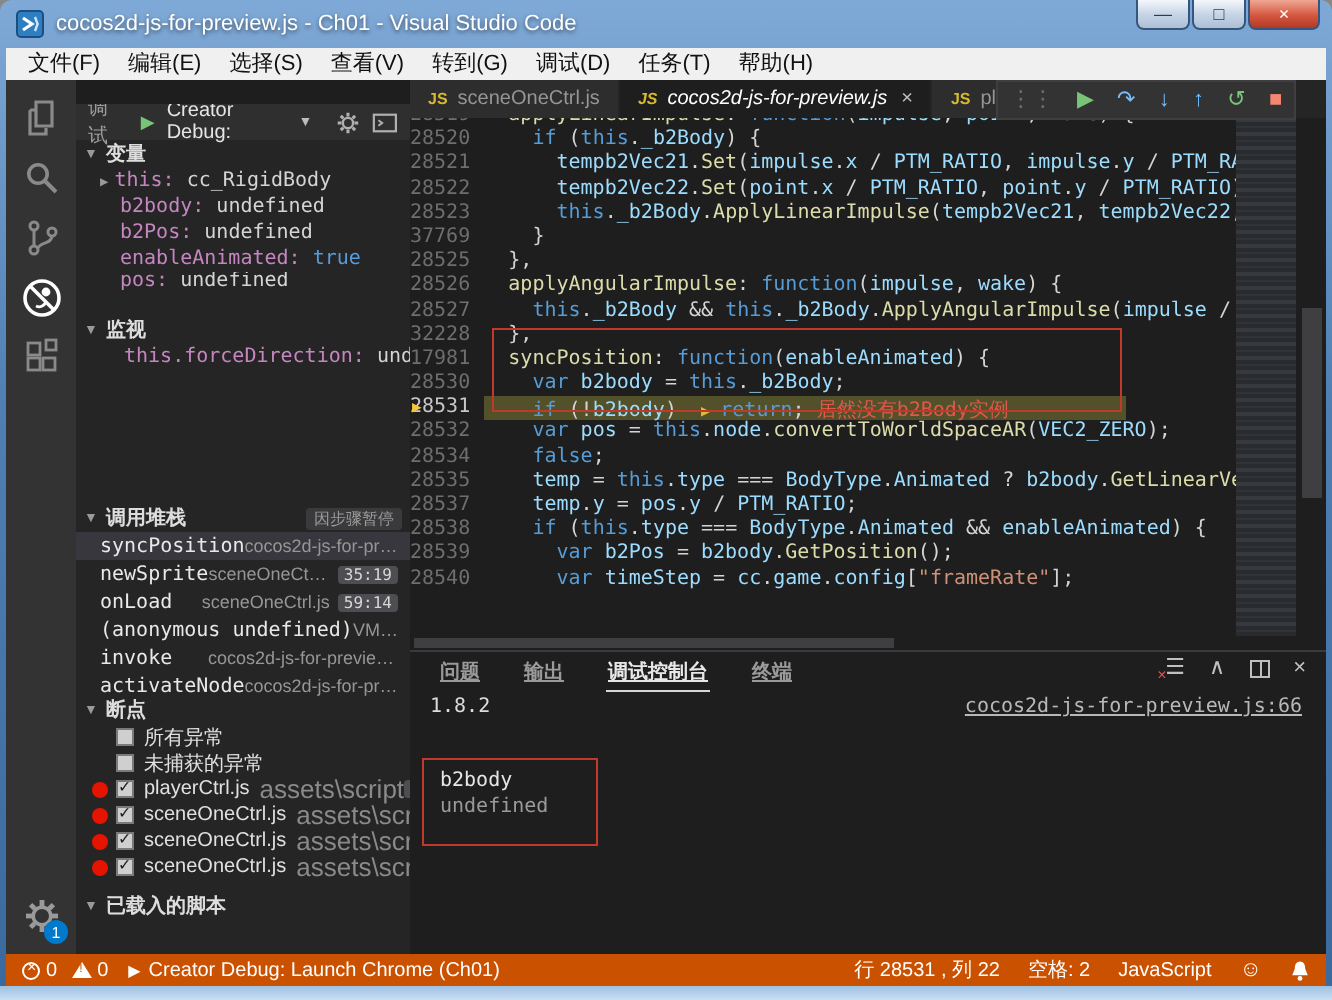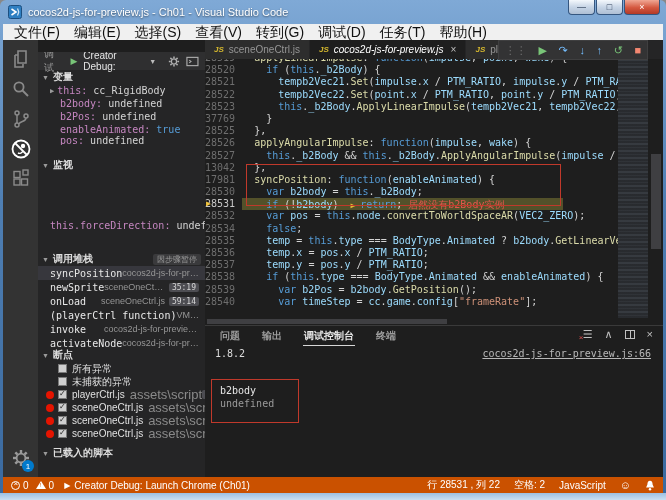--- a/index.html
+++ b/index.html
@@ -11,21 +11,21 @@
   .titlebar{position:absolute;top:0;left:0;right:0;height:24px;display:flex;align-items:center;padding:0 6px;}
   .vsicon{width:14px;height:14px;margin:0 6px 0 2px;flex:0 0 auto;}
   .title-text{color:#fff;font-size:11px;text-shadow:0 1px 2px rgba(0,0,0,.55);}
   .wincontrols{position:absolute;top:0;right:6px;display:flex;}
   .winbtn{width:27px;height:15px;border:1px solid #35567f;border-top:none;border-radius:0 0 4px 4px;
           background:linear-gradient(#f4f8fc,#c7d5e6 50%,#aebfd4);color:#2b3c55;font-size:9px;
           display:flex;align-items:center;justify-content:center;margin-left:1px;}
   .winbtn.close{width:36px;background:linear-gradient(#f0a794,#d4573f 55%,#b33a27);color:#fff;}
   
   .menubar{position:absolute;top:24px;left:3px;right:3px;height:16px;background:#f0f0f0;display:flex;align-items:center;padding-left:4px;}
-  .menu-item{font-size:14px;color:#111;padding:0 7px;line-height:16px;}
+  .menu-item{font-size:11px;color:#111;padding:0 7px;line-height:16px;}
   
   .main{position:absolute;top:40px;left:3px;right:3px;height:437px;background:#1e1e1e;overflow:hidden;}
   
   .activitybar{position:absolute;left:0;top:0;bottom:0;width:35px;background:#333333;}
   .ab-item{width:35px;height:30px;display:flex;align-items:center;justify-content:center;}
   .ab-gear{position:absolute;bottom:4px;left:0;width:35px;height:30px;display:flex;align-items:center;justify-content:center;}
   .ab-badge{position:absolute;right:4px;bottom:1px;width:12px;height:12px;border-radius:50%;background:#007acc;color:#fff;
             font-size:8px;display:flex;align-items:center;justify-content:center;}
   
   .sidebar{position:absolute;left:35px;top:12px;bottom:0;width:167px;background:#252526;overflow:hidden;}
@@ -60,21 +60,21 @@
   .cbx.on::after{content:"✓";position:absolute;left:0px;top:-2px;font-size:8px;color:#1b1b1b;}
   .bpfile{margin-right:5px;}
   .bppath{color:#8a8a8a;font-size:13px;}
   .bprow .badge-loc{margin-left:auto;}
   
   .editorgroup{position:absolute;left:202px;right:0;top:0;bottom:0;background:#1e1e1e;}
   .tabbar{position:absolute;top:0;left:0;right:0;height:19px;background:#252526;display:flex;}
   .tab{height:19px;background:#2d2d2d;color:#969696;font-size:10px;display:flex;align-items:center;
        padding:0 9px;margin-right:1px;white-space:nowrap;}
   .tab.active{background:#1e1e1e;color:#ffffff;font-style:italic;}
-  .jsb{color:#d6b92e;font-size:8px;font-weight:bold;font-style:italic;margin-right:5px;}
+  .jsb{color:#d6b92e;font-size:8px;font-weight:bold;margin-right:5px;}
   .tclose{margin-left:7px;color:#c0c0c0;font-size:10px;font-style:normal;}
   .float-toolbar{position:absolute;top:0px;left:293px;width:150px;height:20px;background:#333334;border:1px solid #3f3f40;
                  display:flex;align-items:center;justify-content:space-around;z-index:30;}
   .fticon{font-size:11px;line-height:1;}
   .code{position:absolute;top:19px;left:0;width:413px;height:259px;overflow:hidden;
         font-family:"DejaVu Sans Mono",monospace;font-size:10px;}
   .lines{margin-top:-7px;}
   .line{height:12.2px;display:flex;position:relative;white-space:pre;}
   .ln{flex:0 0 32px;text-align:right;color:#6e6e6e;padding-right:5px;margin-right:2px;position:relative;z-index:2;}
   .line.cur .ln{color:#c8c8c8;}
@@ -86,21 +86,21 @@
   .ann-box{position:absolute;border:1px solid #c0392b;z-index:20;}
   .minimap{position:absolute;top:19px;right:15px;width:30px;height:259px;opacity:.8;
            background:repeating-linear-gradient(180deg,#3c4148 0 2px,#2b2e33 2px 4px,#34383e 4px 5px,#2b2e33 5px 7px);}
   .vscroll{position:absolute;top:19px;right:0;width:14px;height:259px;background:#1e1e1e;}
   .vthumb{position:absolute;left:2px;right:2px;top:95px;height:95px;background:#3f3f42;}
   .hscroll{position:absolute;top:278px;left:0;width:413px;height:7px;background:#1e1e1e;}
   .hthumb{position:absolute;left:2px;top:1px;width:240px;height:5px;background:#3f3f42;}
   
   .panel{position:absolute;top:285px;left:0;right:0;bottom:0;background:#1e1e1e;border-top:1px solid #3a3a3a;}
   .ptabs{height:20px;display:flex;align-items:center;padding-left:14px;}
-  .ptab{font-size:10px;font-weight:bold;color:#9a9a9a;margin-right:20px;padding:2px 1px;border-bottom:1px solid transparent;}
+  .ptab{font-size:10px;font-weight:bold;color:#9a9a9a;margin-right:20px;padding:2px 1px;border-bottom:1px solid transparent;text-decoration:underline;}
   .ptab.active{color:#e7e7e7;border-bottom-color:#d7d7d7;}
   .picons{position:absolute;right:10px;top:3px;display:flex;align-items:center;gap:12px;color:#c0c0c0;}
   .pic{font-size:11px;line-height:1;position:relative;}
   .pic .redx{position:absolute;left:-4px;bottom:-2px;color:#e05252;font-size:8px;}
   .pic-split{width:10px;height:9px;border:1px solid #c0c0c0;position:relative;}
   .pic-split::after{content:"";position:absolute;left:4px;top:0;bottom:0;width:1px;background:#c0c0c0;}
   .pcontent{position:absolute;top:20px;left:0;right:0;bottom:0;font-family:"DejaVu Sans Mono",monospace;font-size:10px;}
   .crow{display:flex;padding:2px 12px 0 10px;}
   .cver{color:#dcdcdc;}
   .clink{margin-left:auto;color:#b8b8b8;text-decoration:underline;}
@@ -246,21 +246,21 @@
             <div class="vrow clip"><span class="vname">pos: </span><span class="vval-w">undefined</span></div>
           </div>
       </div>
 
       <div class="section" style="top:106px;height:94px;">
         <div class="sec-head">
           <span class="tw">▼</span>
           <span>监视</span>
         </div>
         <div id="watch-rows">
-            <div class="vrow" style="padding-left: 12px; margin-top: 47px;"><span class="vname">this.forceDirection: </span><span class="vval-w">undefined</span></div>
+            <div class="vrow" style="padding-left: 24px;"><span class="vname">this.forceDirection: </span><span class="vval-w">undefined</span></div>
           </div>
       </div>
 
       <div class="section" style="top:200px;height:96px;">
         <div class="sec-head">
           <span class="tw">▼</span>
           <span>调用堆栈</span>
           <span class="sec-badge">因步骤暂停</span>
         </div>
         <div id="stack-rows">
@@ -272,21 +272,21 @@
               <span class="fn">newSprite</span>
               <span class="file">sceneOneCtrl.js</span>
               <span class="badge-loc">35:19</span>
             </div>
             <div class="srow">
               <span class="fn">onLoad</span>
               <span class="file">sceneOneCtrl.js</span>
               <span class="badge-loc">59:14</span>
             </div>
             <div class="srow">
-              <span class="fn">(playerCtrl function)</span>
+              <span class="fn">(anonymous undefined)</span>
               <span class="file">VM2274</span>
             </div>
             <div class="srow">
               <span class="fn">invoke</span>
               <span class="file">cocos2d-js-for-preview.js</span>
             </div>
             <div class="srow">
               <span class="fn">activateNode</span>
               <span class="file">cocos2d-js-for-previ</span>
             </div>
@@ -378,28 +378,27 @@
         <div class="lines" id="code-lines">
             <div class="line"><span class="ln">28519</span><span class="tok"><span class="t-p">  </span><span class="t-f">applyLinearImpulse</span><span class="t-p">: </span><span class="t-k">function</span><span class="t-p">(</span><span class="t-i">impulse</span><span class="t-p">, </span><span class="t-i">point</span><span class="t-p">, </span><span class="t-i">wake</span><span class="t-p">) {</span></span></div>
             <div class="line"><span class="ln">28520</span><span class="tok"><span class="t-p">    </span><span class="t-k">if</span><span class="t-p"> (</span><span class="t-k">this</span><span class="t-p">.</span><span class="t-i">_b2Body</span><span class="t-p">) {</span></span></div>
             <div class="line"><span class="ln">28521</span><span class="tok"><span class="t-p">      </span><span class="t-i">tempb2Vec21</span><span class="t-p">.</span><span class="t-f">Set</span><span class="t-p">(</span><span class="t-i">impulse</span><span class="t-p">.</span><span class="t-i">x</span><span class="t-p"> / </span><span class="t-i">PTM_RATIO</span><span class="t-p">, </span><span class="t-i">impulse</span><span class="t-p">.</span><span class="t-i">y</span><span class="t-p"> / </span><span class="t-i">PTM_RATIO</span></span></div>
             <div class="line"><span class="ln">28522</span><span class="tok"><span class="t-p">      </span><span class="t-i">tempb2Vec22</span><span class="t-p">.</span><span class="t-f">Set</span><span class="t-p">(</span><span class="t-i">point</span><span class="t-p">.</span><span class="t-i">x</span><span class="t-p"> / </span><span class="t-i">PTM_RATIO</span><span class="t-p">, </span><span class="t-i">point</span><span class="t-p">.</span><span class="t-i">y</span><span class="t-p"> / </span><span class="t-i">PTM_RATIO</span><span class="t-p">);</span></span></div>
             <div class="line"><span class="ln">28523</span><span class="tok"><span class="t-p">      </span><span class="t-k">this</span><span class="t-p">.</span><span class="t-i">_b2Body</span><span class="t-p">.</span><span class="t-f">ApplyLinearImpulse</span><span class="t-p">(</span><span class="t-i">tempb2Vec21</span><span class="t-p">, </span><span class="t-i">tempb2Vec22</span><span class="t-p">, </span></span></div>
             <div class="line"><span class="ln">37769</span><span class="tok"><span class="t-p">    }</span></span></div>
             <div class="line"><span class="ln">28525</span><span class="tok"><span class="t-p">  },</span></span></div>
             <div class="line"><span class="ln">28526</span><span class="tok"><span class="t-p">  </span><span class="t-f">applyAngularImpulse</span><span class="t-p">: </span><span class="t-k">function</span><span class="t-p">(</span><span class="t-i">impulse</span><span class="t-p">, </span><span class="t-i">wake</span><span class="t-p">) {</span></span></div>
             <div class="line"><span class="ln">28527</span><span class="tok"><span class="t-p">    </span><span class="t-k">this</span><span class="t-p">.</span><span class="t-i">_b2Body</span><span class="t-p"> &amp;&amp; </span><span class="t-k">this</span><span class="t-p">.</span><span class="t-i">_b2Body</span><span class="t-p">.</span><span class="t-f">ApplyAngularImpulse</span><span class="t-p">(</span><span class="t-i">impulse</span><span class="t-p"> / </span></span></div>
-            <div class="line"><span class="ln">13042</span><span class="tok"><span class="t-p">  },</span></span></div>
+            <div class="line"><span class="ln">32228</span><span class="tok"><span class="t-p">  },</span></span></div>
             <div class="line"><span class="ln">17981</span><span class="tok"><span class="t-p">  </span><span class="t-f">syncPosition</span><span class="t-p">: </span><span class="t-k">function</span><span class="t-p">(</span><span class="t-i">enableAnimated</span><span class="t-p">) {</span></span></div>
             <div class="line"><span class="ln">28530</span><span class="tok"><span class="t-p">    </span><span class="t-k">var</span><span class="t-p"> </span><span class="t-i">b2body</span><span class="t-p"> = </span><span class="t-k">this</span><span class="t-p">.</span><span class="t-i">_b2Body</span><span class="t-p">;</span></span></div>
             <div class="line cur"><div class="hl"></div><span class="gut-arrow">▶</span><span class="ln">28531</span><span class="tok"><span class="t-p">    </span><span class="t-k">if</span><span class="t-p"> (!</span><span class="t-i">b2body</span><span class="t-p">)  </span><span class="t-x">▶ </span><span class="t-k">return</span><span class="t-p">; </span><span class="t-a">居然没有b2Body实例</span></span></div>
             <div class="line"><span class="ln">28532</span><span class="tok"><span class="t-p">    </span><span class="t-k">var</span><span class="t-p"> </span><span class="t-i">pos</span><span class="t-p"> = </span><span class="t-k">this</span><span class="t-p">.</span><span class="t-i">node</span><span class="t-p">.</span><span class="t-f">convertToWorldSpaceAR</span><span class="t-p">(</span><span class="t-i">VEC2_ZERO</span><span class="t-p">);</span></span></div>
             <div class="line"><span class="ln">28534</span><span class="tok"><span class="t-p">    </span><span class="t-k">false</span><span class="t-p">;</span></span></div>
             <div class="line"><span class="ln">28535</span><span class="tok"><span class="t-p">    </span><span class="t-i">temp</span><span class="t-p"> = </span><span class="t-k">this</span><span class="t-p">.</span><span class="t-i">type</span><span class="t-p"> === </span><span class="t-i">BodyType</span><span class="t-p">.</span><span class="t-i">Animated</span><span class="t-p"> ? </span><span class="t-i">b2body</span><span class="t-p">.</span><span class="t-f">GetLinearVeloc</span></span></div>
-            <div class="line"><span class="ln">28536</span><span class="tok"><span class="t-p">    </span><span class="t-i">temp</span><span class="t-p">.</span><span class="t-i">x</span><span class="t-p"> = </span><span class="t-i">pos</span><span class="t-p">.</span><span class="t-i">x</span><span class="t-p"> / </span><span class="t-i">PTM_RATIO</span><span class="t-p">;</span></span></div>
             <div class="line"><span class="ln">28537</span><span class="tok"><span class="t-p">    </span><span class="t-i">temp</span><span class="t-p">.</span><span class="t-i">y</span><span class="t-p"> = </span><span class="t-i">pos</span><span class="t-p">.</span><span class="t-i">y</span><span class="t-p"> / </span><span class="t-i">PTM_RATIO</span><span class="t-p">;</span></span></div>
             <div class="line"><span class="ln">28538</span><span class="tok"><span class="t-p">    </span><span class="t-k">if</span><span class="t-p"> (</span><span class="t-k">this</span><span class="t-p">.</span><span class="t-i">type</span><span class="t-p"> === </span><span class="t-i">BodyType</span><span class="t-p">.</span><span class="t-i">Animated</span><span class="t-p"> &amp;&amp; </span><span class="t-i">enableAnimated</span><span class="t-p">) {</span></span></div>
             <div class="line"><span class="ln">28539</span><span class="tok"><span class="t-p">      </span><span class="t-k">var</span><span class="t-p"> </span><span class="t-i">b2Pos</span><span class="t-p"> = </span><span class="t-i">b2body</span><span class="t-p">.</span><span class="t-f">GetPosition</span><span class="t-p">();</span></span></div>
             <div class="line"><span class="ln">28540</span><span class="tok"><span class="t-p">      </span><span class="t-k">var</span><span class="t-p"> </span><span class="t-i">timeStep</span><span class="t-p"> = </span><span class="t-i">cc</span><span class="t-p">.</span><span class="t-i">game</span><span class="t-p">.</span><span class="t-i">config</span><span class="t-p">[</span><span class="t-s">"frameRate"</span><span class="t-p">];</span></span></div>
           </div>
       </div>
 
       <div class="ann-box" style="left:41px;top:124px;width:315px;height:42px;"></div>
 
       <div class="minimap"></div>

